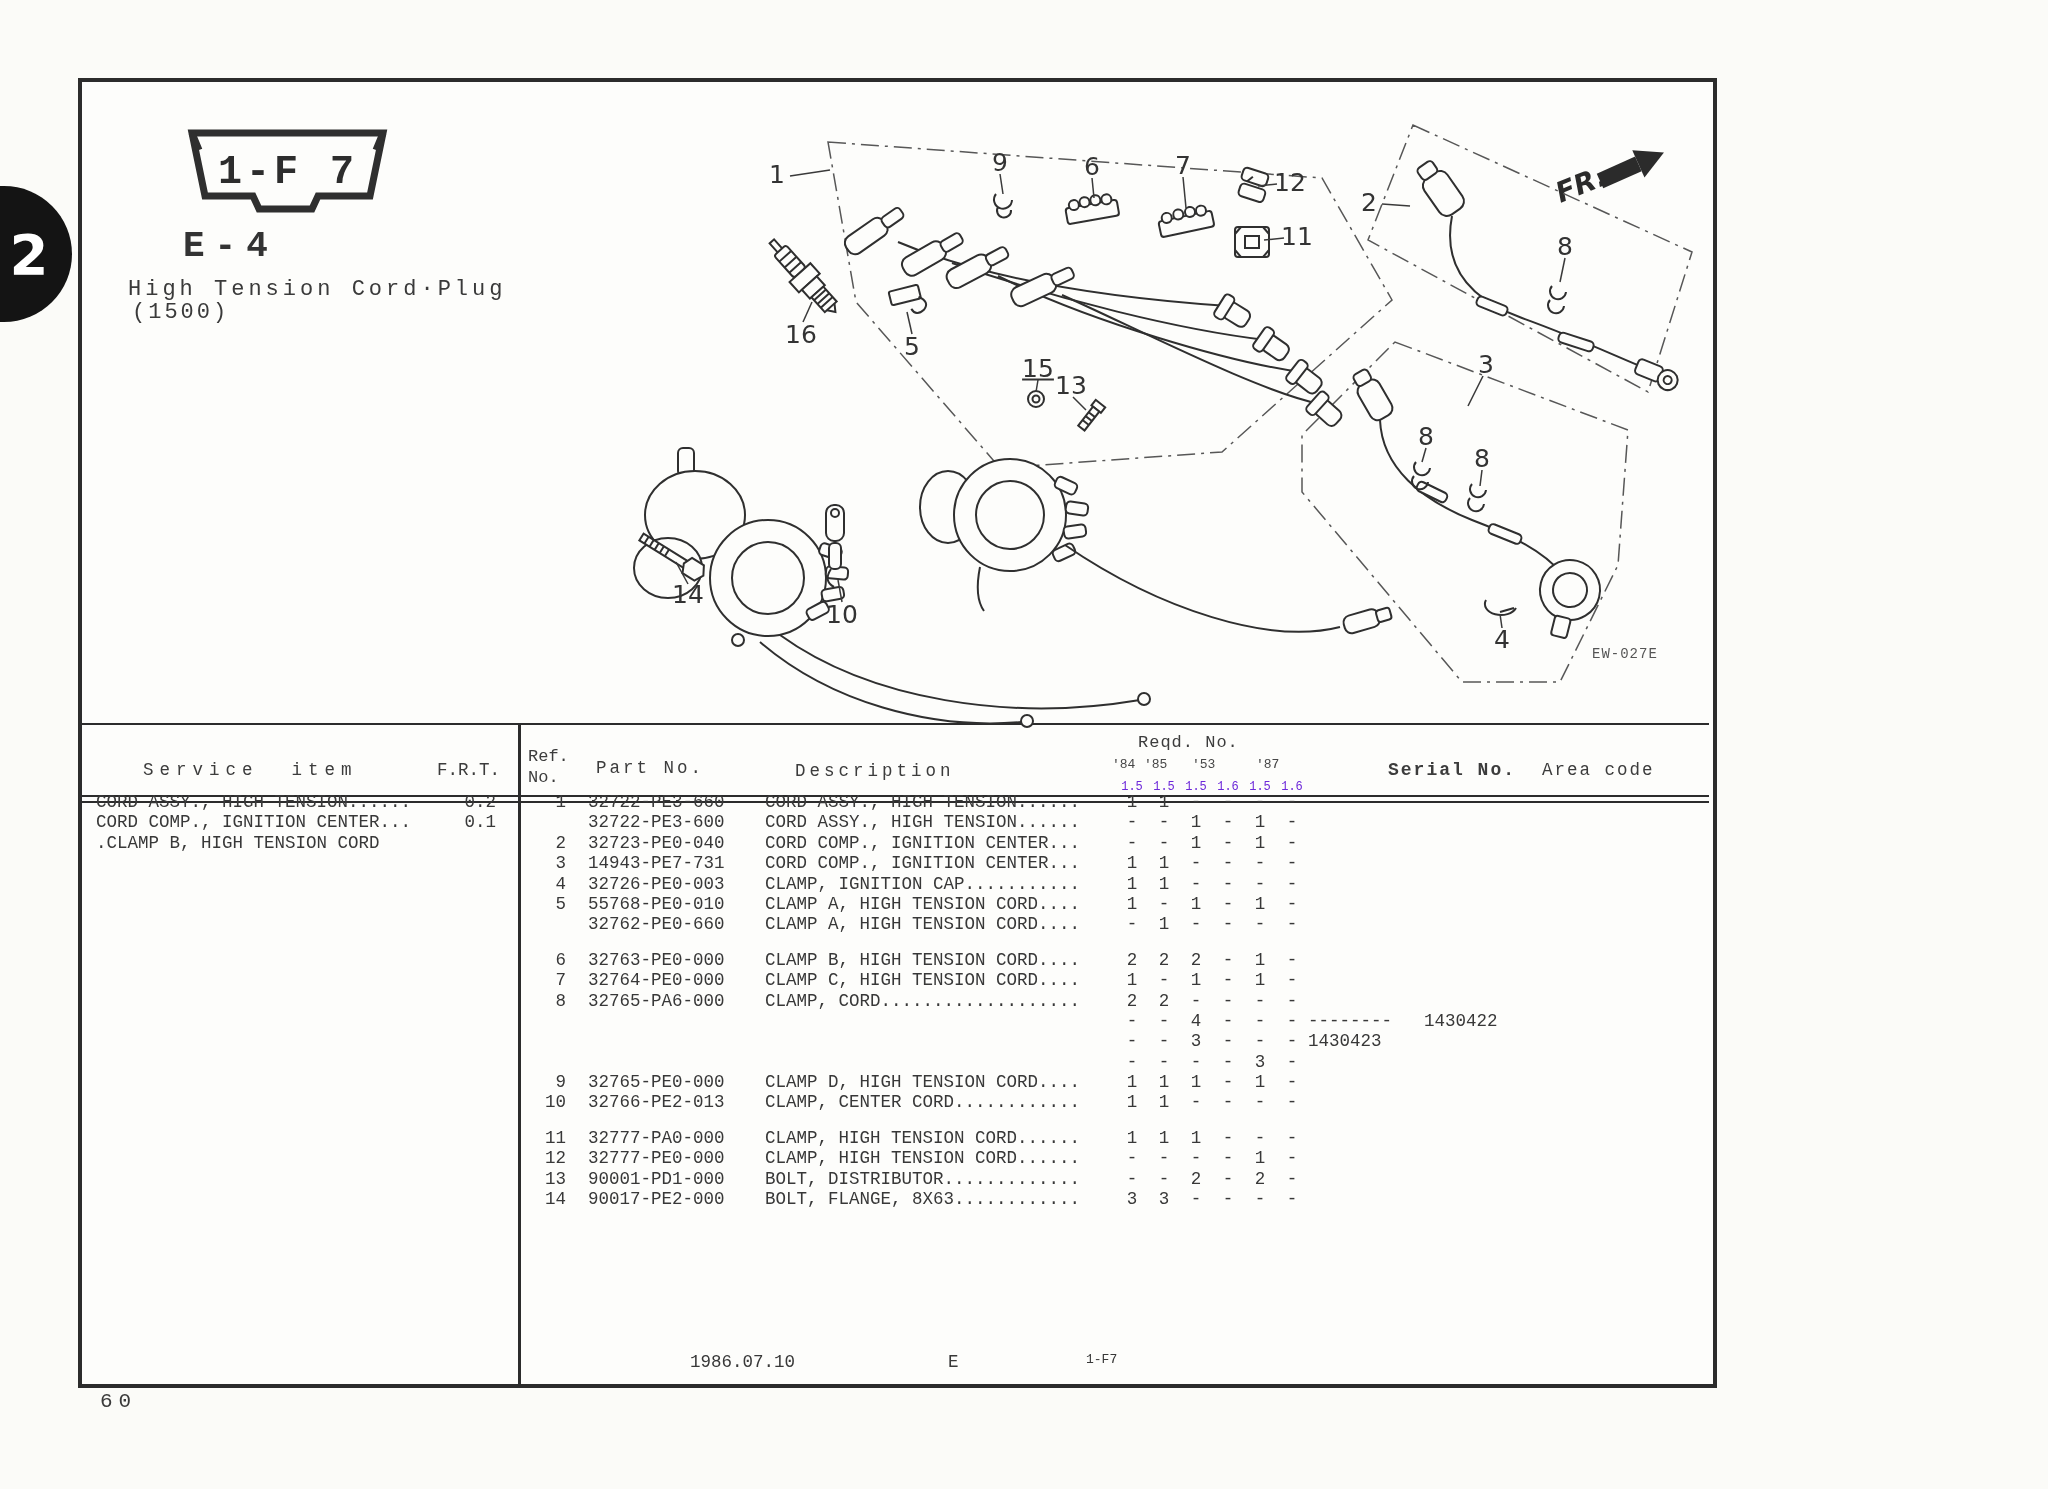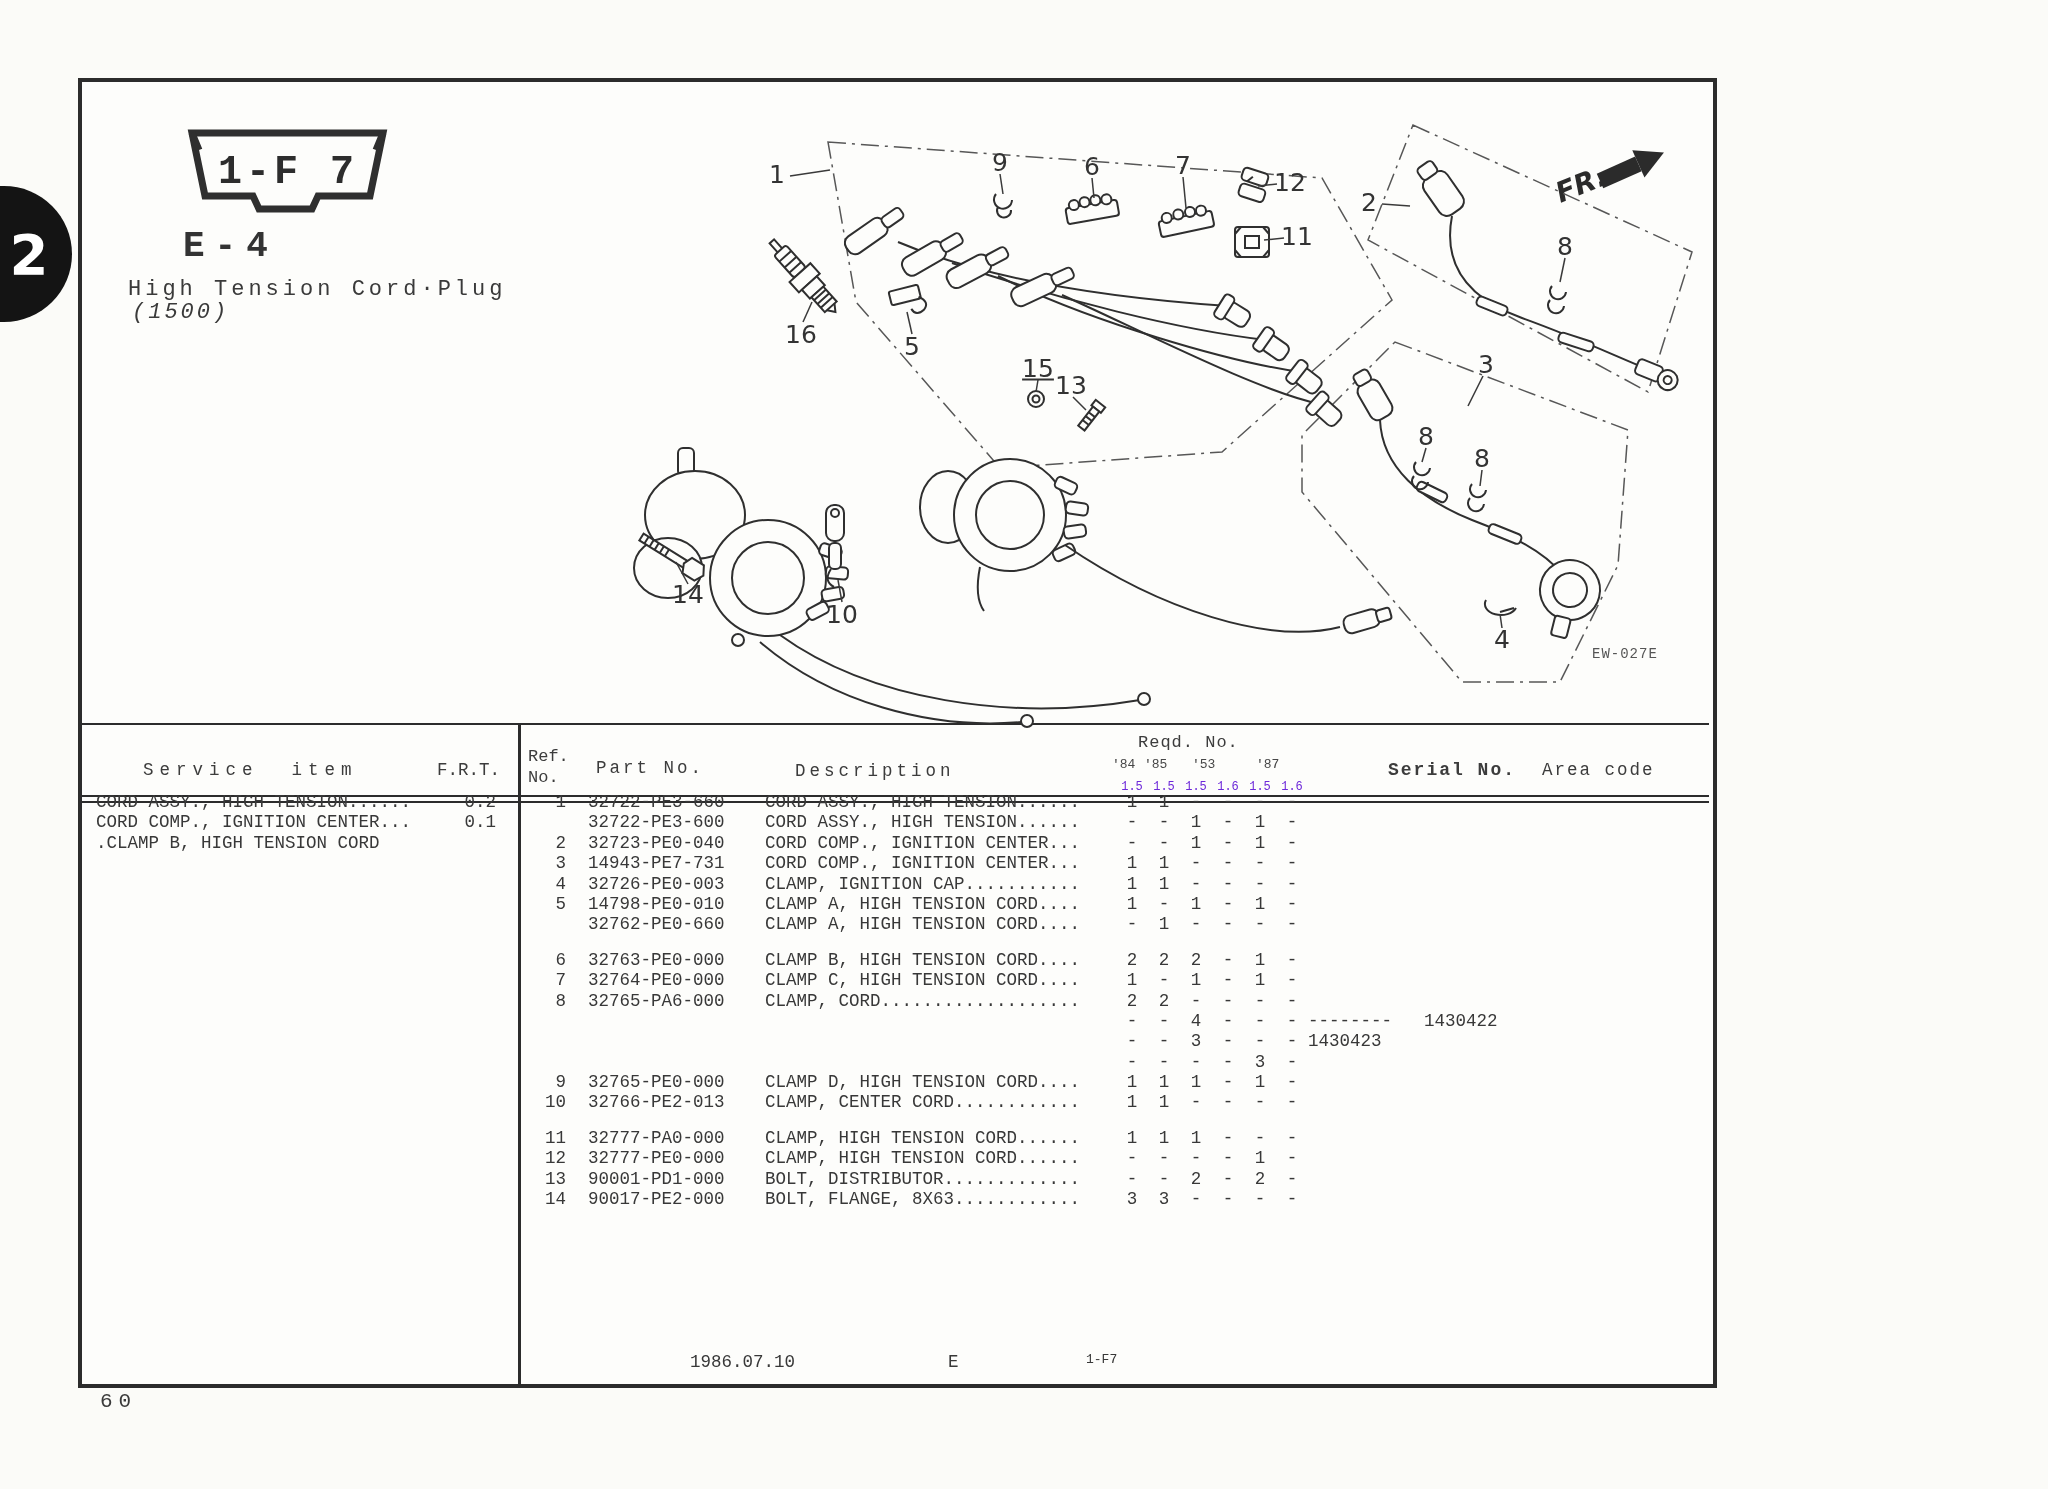--- a/index.html
+++ b/index.html
@@ -14,21 +14,21 @@
   .page-frame{left:78px;top:78px;width:1631px;height:1302px;border:4px solid #2c2c2c;background:#fdfdfb;}
   .hline{background:#2c2c2c;height:2px;}
   .vline{background:#2c2c2c;width:3px;}
   
   .tab2{left:0;top:186px;width:72px;height:136px;background:#141414;
         border-radius:0 70px 70px 0;display:flex;align-items:center;justify-content:center;}
   .tab2 span{color:#fff;font-family:"DejaVu Sans",sans-serif;font-weight:bold;font-size:56px;margin-right:14px;}
   
   .sec-code{left:183px;top:226px;font-size:36px;font-weight:bold;letter-spacing:10px;color:#333;}
   .subtitle{left:128px;top:277px;font-size:22px;letter-spacing:4px;color:#3a3a3a;white-space:pre;}
-  .subtitle2{left:132px;top:300px;font-size:22px;letter-spacing:3px;color:#3a3a3a;font-style:italic;}
+  .subtitle2{left:132px;top:300px;font-size:22px;letter-spacing:3px;color:#3a3a3a;}
   
   .callout{font-family:"DejaVu Sans",sans-serif;font-size:25px;color:#333;transform:translate(-50%,-50%);}
   .imgcode{left:1592px;top:646px;font-size:14px;color:#555;letter-spacing:1px;}
   
   .th{color:#3c3c3c;white-space:pre;}
   .h-service{left:143px;top:760px;font-size:17.5px;letter-spacing:6px;}
   .h-frt{left:437px;top:760px;font-size:17.5px;}
   .h-ref{left:528px;top:747px;font-size:17px;}
   .h-no{left:528px;top:768px;font-size:17px;}
   .h-part{left:596px;top:758px;font-size:17.5px;letter-spacing:3px;}
@@ -431,21 +431,21 @@
     <span class="c-desc">CLAMP, IGNITION CAP...........</span>
     <span class="c-q q0">1</span>
       <span class="c-q q1">1</span>
       <span class="c-q q2">-</span>
       <span class="c-q q3">-</span>
       <span class="c-q q4">-</span>
       <span class="c-q q5">-</span>
   </div>
   <div class="prow">
     <span class="c-ref">5</span>
-    <span class="c-part">14798-PE0-010</span>
+    <span class="c-part">55768-PE0-010</span>
     <span class="c-desc">CLAMP A, HIGH TENSION CORD....</span>
     <span class="c-q q0">1</span>
       <span class="c-q q1">-</span>
       <span class="c-q q2">1</span>
       <span class="c-q q3">-</span>
       <span class="c-q q4">1</span>
       <span class="c-q q5">-</span>
   </div>
   <div class="prow">
     <span class="c-ref"></span>

